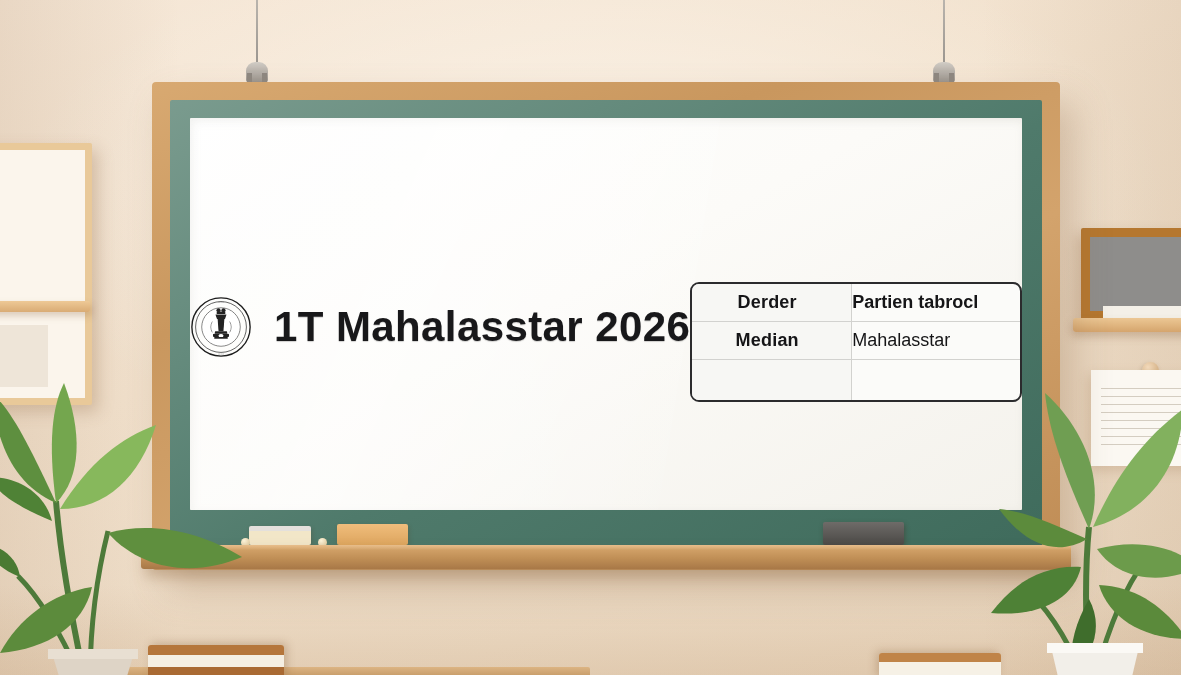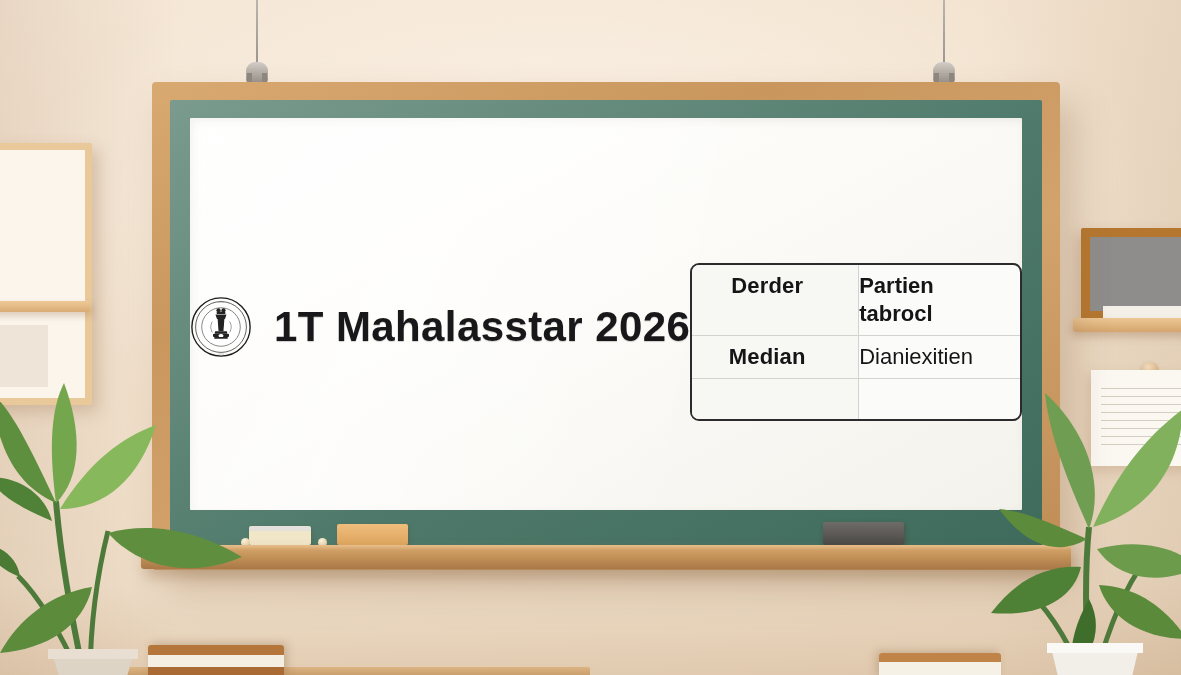--- a/index.html
+++ b/index.html
@@ -188,23 +188,23 @@
 
   
   .tbl-wrap{
     margin-top:30px;width:690px;
     border:2px solid #2b2b2d;border-radius:9px;
     background:#fbfbf9;overflow:hidden;
   }
   table.rep{border-collapse:collapse;width:100%;table-layout:fixed;}
   table.rep td{
     border-bottom:1px solid #d2d2cf;
-    padding:7px 16px 7px 0;
+    padding:7px 9px 7px 0;
     vertical-align:top;
-    font-size:22px;color:#151517;
+    font-size:18px;color:#151517;
     line-height:1.28;
   }
   table.rep tr:last-child td{border-bottom:none;}
   td.k{
     width:150px;font-weight:bold;text-align:center;
     border-right:1px solid #d2d2cf;
     background:#f7f7f4;
     letter-spacing:.2px;
   }
   td.v{padding-left:16px;padding-right:12px;}
@@ -308,21 +308,21 @@
 
           <div class="tbl-wrap">
             <table class="rep">
               <tbody>
                 <tr class="hdr">
                   <td class="k">Derder</td>
                   <td class="v">Partien tabrocl</td>
                 </tr>
                 <tr>
                   <td class="k">Median</td>
-                  <td class="v">Dianiexitien</td>
+                  <td class="v">Mahalasstar</td>
                 </tr>
                 <tr class="spacer">
                   <td class="k"></td>
                   <td class="v"></td>
                 </tr>
               </tbody>
             </table>
           </div>
 
         </div>

